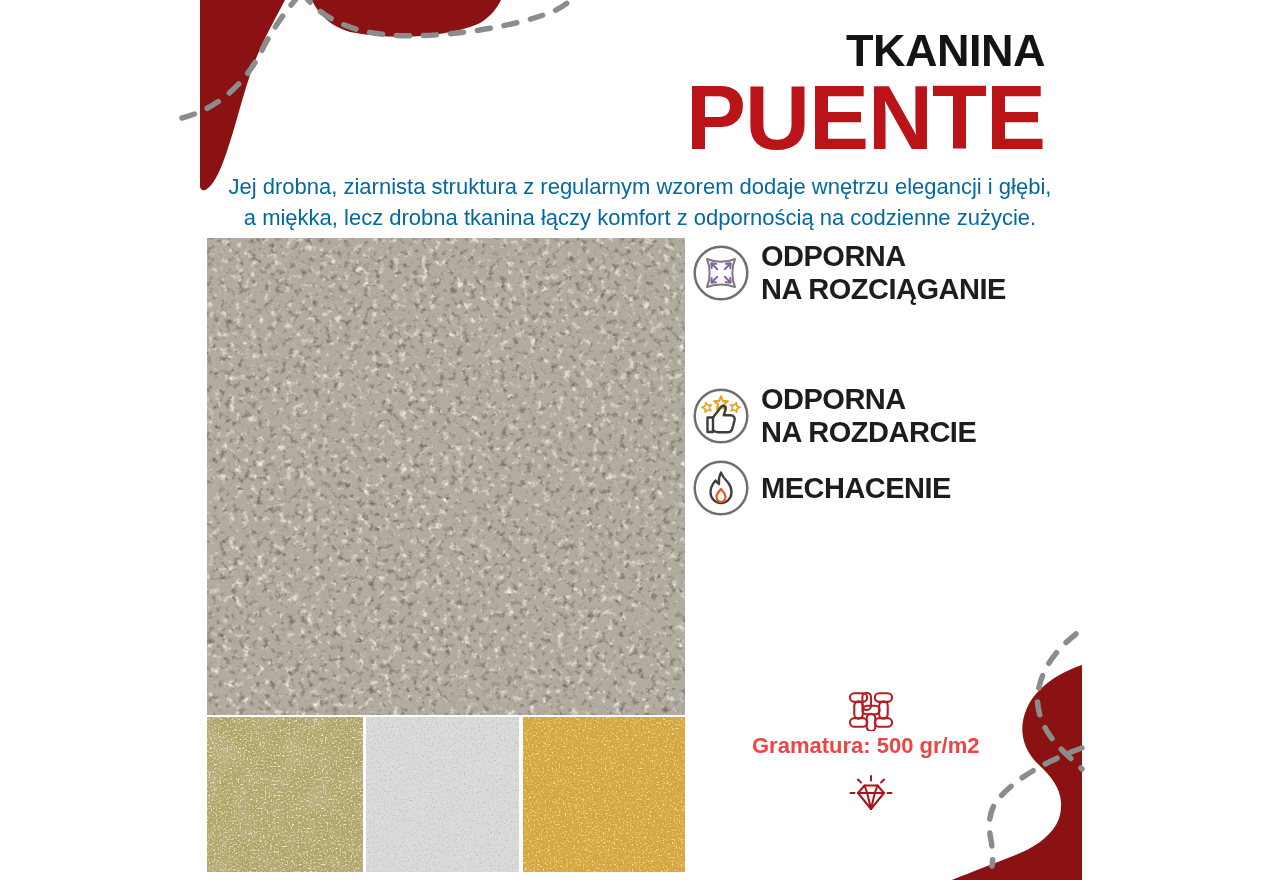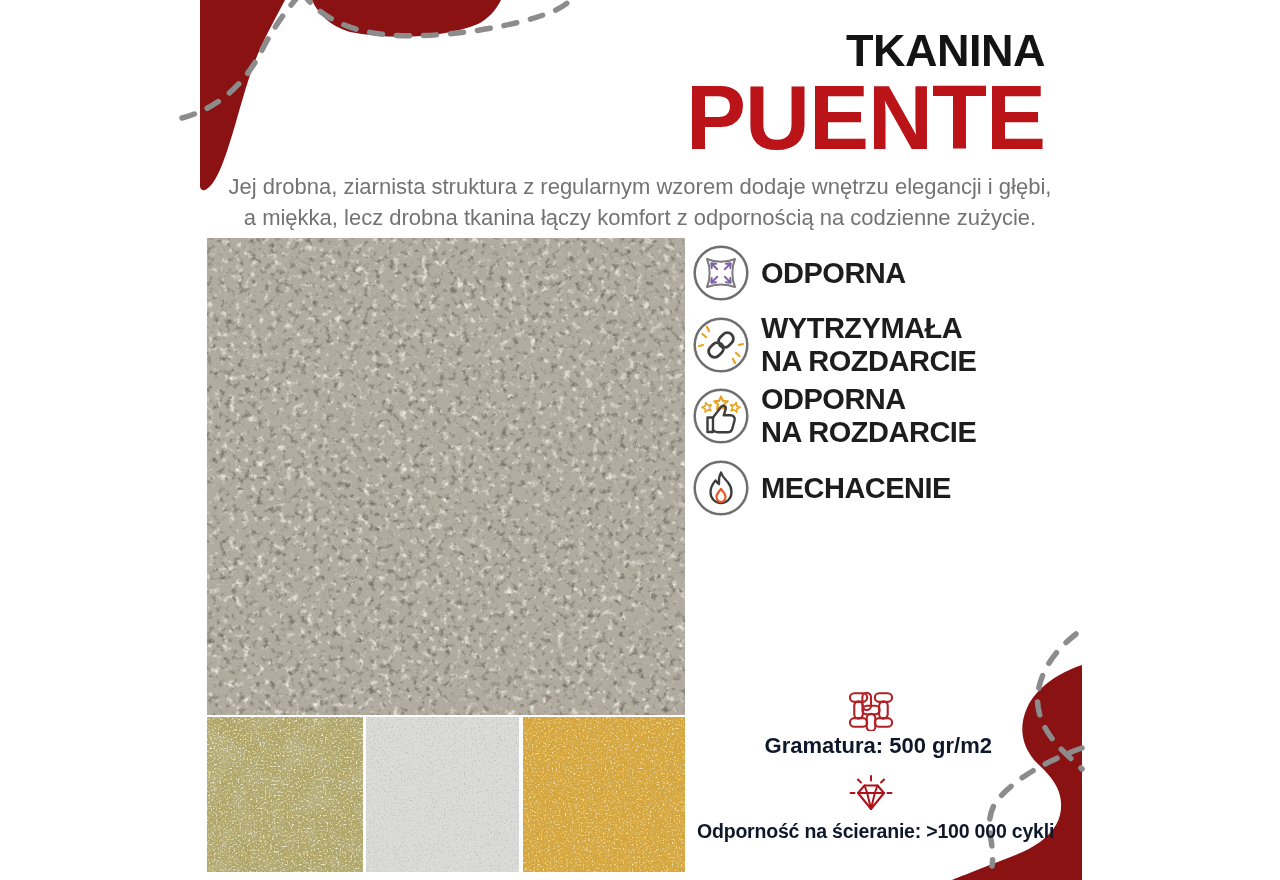--- a/index.html
+++ b/index.html
@@ -9,42 +9,42 @@
   }
   .decor{position:absolute;left:0;top:0;width:1280px;height:880px;z-index:0;pointer-events:none;}
 
   
   .header{position:absolute;top:28px;right:235px;text-align:right;z-index:2;}
   .kicker{font-size:45px;font-weight:700;color:#141414;line-height:1.04;letter-spacing:-.5px;}
   .title{font-size:90px;font-weight:700;color:#ba1318;line-height:.92;letter-spacing:-1px;margin-top:2px;}
 
   
   .desc{position:absolute;left:199px;top:171px;width:882px;text-align:center;z-index:2;
-        font-size:22px;line-height:31px;color:#737373;}
+        font-size:22px;line-height:31px;color:#0369a1;}
   .desc div{white-space:nowrap;}
 
   
   .swatch{position:absolute;z-index:1;overflow:hidden;}
   .swatch svg{display:block;width:100%;height:100%;}
   .swatch-main{left:207px;top:238px;width:478px;height:477px;}
   .swatch-a{left:207px;top:717px;width:156px;height:155px;}
   .swatch-b{left:366px;top:717px;width:153px;height:155px;}
   .swatch-c{left:523px;top:717px;width:162px;height:155px;}
 
   
   .feature{position:absolute;left:692px;display:flex;align-items:center;gap:11px;z-index:2;height:58px;}
   .f1{top:244px;} .f2{top:316px;} .f3{top:387px;} .f4{top:459px;}
   .feature .ficon{flex:none;width:58px;height:58px;}
   .ftext{font-size:29px;font-weight:700;color:#1d1d1d;line-height:33px;letter-spacing:-.5px;white-space:nowrap;}
 
   
   .spec-icon{position:absolute;z-index:2;}
   .weave{left:849px;top:689px;width:44px;height:42px;}
   .diamond{left:846px;top:771px;width:50px;height:48px;}
-  .spec-label{position:absolute;z-index:2;text-align:right;font-weight:700;color:#0f172a;white-space:nowrap;}
+  .spec-label{position:absolute;z-index:2;text-align:left;font-weight:700;color:#ef4444;white-space:nowrap;}
   .gram{left:752px;top:733px;width:240px;font-size:22px;}
   .abr{left:697px;top:820px;width:350px;font-size:19.5px;letter-spacing:-.2px;}
 </style>
 </head>
 <body>
 
 <div class="canvas">
 
   <svg class="decor" viewBox="0 0 1280 880" aria-hidden="true">
     <g fill="#8a1212" stroke="none">
@@ -158,44 +158,24 @@
       <path d="M-14,-14 C-6,-10.5 6,-10.5 14,-14 C10.5,-6 10.5,6 14,14 C6,10.5 -6,10.5 -14,14 C-10.5,6 -10.5,-6 -14,-14 Z" fill="none" stroke="#7b7b7b" stroke-width="2" stroke-linejoin="round"></path>
       <g fill="none" stroke="#8161a8" stroke-width="2" stroke-linecap="round" stroke-linejoin="round">
         <path d="M3.8,3.8 L8.6,8.6 M9.3,4.9 L9.7,9.7 L4.9,9.3"></path>
         <path d="M-3.8,3.8 L-8.6,8.6 M-9.3,4.9 L-9.7,9.7 L-4.9,9.3"></path>
         <path d="M3.8,-3.8 L8.6,-8.6 M9.3,-4.9 L9.7,-9.7 L4.9,-9.3"></path>
         <path d="M-3.8,-3.8 L-8.6,-8.6 M-9.3,-4.9 L-9.7,-9.7 L-4.9,-9.3"></path>
       </g>
     </svg>
     <div class="ftext">
       <div>ODPORNA</div>
+      <div>NA ROZCIĄGANIE</div>
     </div>
   </div>
 
-  <div class="feature f2">
-    <svg class="ficon" viewBox="-29 -29 58 58">
-      <circle r="26.3" fill="none" stroke="#6f6f6f" stroke-width="2.5"></circle>
-      <g transform="rotate(-45)" fill="none" stroke="#3d3d3d" stroke-width="2.8">
-        <rect x="-15" y="-6" width="16" height="12" rx="6"></rect>
-        <rect x="-1" y="-6" width="16" height="12" rx="6"></rect>
-      </g>
-      <g fill="none" stroke="#e8a21f" stroke-width="2.2" stroke-linecap="round">
-        <path d="M-15,-8 l-3.5,-3"></path>
-          <path d="M-18,0 l-4,1"></path>
-          <path d="M-12,-14 l-2,-4"></path>
-        <path d="M15,8 l3.5,3"></path>
-          <path d="M18,0 l4,-1"></path>
-          <path d="M12,14 l2,4"></path>
-      </g>
-    </svg>
-    <div class="ftext">
-      <div>WYTRZYMAŁA</div>
-      <div>NA ROZDARCIE</div>
-    </div>
-  </div>
 
   <div class="feature f3">
     <svg class="ficon" viewBox="-29 -29 58 58">
       <circle r="26.3" fill="none" stroke="#6f6f6f" stroke-width="2.5"></circle>
       <g fill="none" stroke="#e8a21f" stroke-width="1.8" stroke-linejoin="round">
         <polygon transform="translate(0,-12.5) scale(1.18)" points="0,-6 1.59,-2.18 5.7,-1.85 2.57,0.83 3.5,4.85 0,2.7 -3.5,4.85 -2.57,0.83 -5.7,-1.85 -1.59,-2.18"></polygon>
         <polygon transform="translate(-14,-8.5) scale(0.85) rotate(-15)" points="0,-6 1.59,-2.18 5.7,-1.85 2.57,0.83 3.5,4.85 0,2.7 -3.5,4.85 -2.57,0.83 -5.7,-1.85 -1.59,-2.18"></polygon>
         <polygon transform="translate(14,-8.5) scale(0.85) rotate(15)" points="0,-6 1.59,-2.18 5.7,-1.85 2.57,0.83 3.5,4.85 0,2.7 -3.5,4.85 -2.57,0.83 -5.7,-1.85 -1.59,-2.18"></polygon>
       </g>
       <g fill="none" stroke="#3d3d3d" stroke-width="2.4" stroke-linecap="round" stroke-linejoin="round">
@@ -242,15 +222,14 @@
       <path d="M-13,-2 H13"></path>
       <path d="M-6.5,-9.5 L-3.8,-2 L0,14"></path>
       <path d="M6.5,-9.5 L3.8,-2 L0,14"></path>
       <path d="M0,-14.5 V-19"></path>
       <path d="M-10,-12.5 l-3,-3"></path>
       <path d="M10,-12.5 l3,-3"></path>
       <path d="M-16.5,-2 h-4"></path>
       <path d="M16.5,-2 h4"></path>
     </g>
   </svg>
-  <div class="spec-label abr">Odporność na ścieranie: &gt;100 000 cykli</div>
 
 </div>
 
 </body></html>

